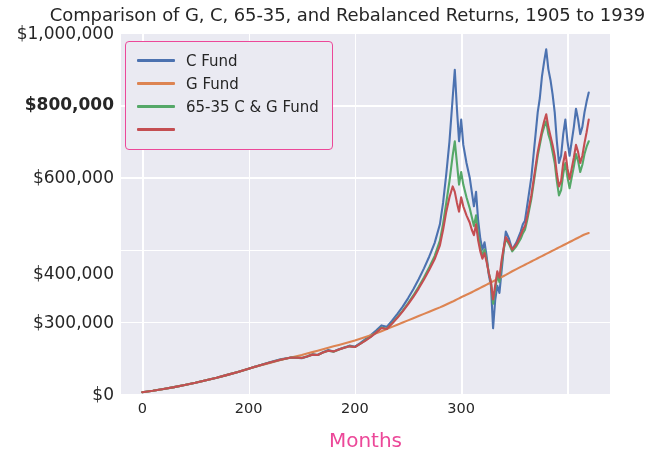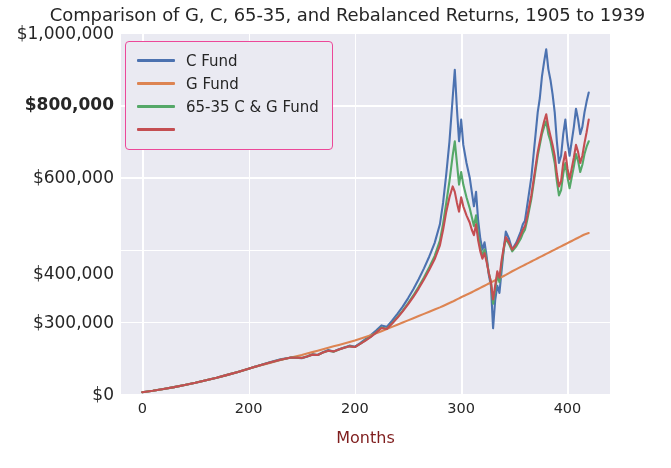--- a/index.html
+++ b/index.html
@@ -35,21 +35,21 @@
   .xtick{
     position:absolute;top:0;width:80px;text-align:center;
     font-size:14.5px;color:#262626;transform:translateX(-50%);
     white-space:nowrap;
   }
   #ytick-layer{position:absolute;left:0;top:33px;width:114px;height:361px;}
   #xtick-layer{position:absolute;left:121px;top:400px;width:489px;height:22px;}
 
   #xlabel{
     position:absolute;left:121px;top:428px;width:489px;text-align:center;
-    font-size:16px;color:#7f1d1d;
+    font-size:20px;color:#ec4899;
   }
 
   
   #legend{
     position:absolute;left:125px;top:41px;
     background:#EAEAF2;border:1px solid #ec4899;border-radius:4px;
     padding:7px 13px 8px 11px;
   }
   .legend-row{display:flex;align-items:center;height:23px;}
   .legend-swatch{width:38px;height:3.2px;border-radius:1px;margin-right:11px;flex:0 0 auto;}
@@ -89,21 +89,20 @@
       <div class="ytick" style="top: 216.6px; margin-top: 23px;">$400,000</div>
       <div class="ytick" style="top: 144.4px;">$600,000</div>
       <div class="ytick" style="top: 71px; font-weight: bold;">$800,000</div>
       <div class="ytick" style="top: 0px;">$1,000,000</div>
     </div>
   <div id="xtick-layer">
       <div class="xtick" style="left: 21.2609px;">0</div>
       <div class="xtick" style="left: 127.565px;">200</div>
       <div class="xtick" style="left: 233.87px;">200</div>
       <div class="xtick" style="left: 340.174px;">300</div>
-      <div class="xtick" style="left: 446.478px;">400</div>
     </div>
 
   <div id="xlabel">Months</div>
 
   <div id="legend">
       <div class="legend-row">
         <span class="legend-swatch" style="background: rgb(76, 114, 176);"></span>
         <span class="legend-label">C Fund</span>
       </div>
       <div class="legend-row">

